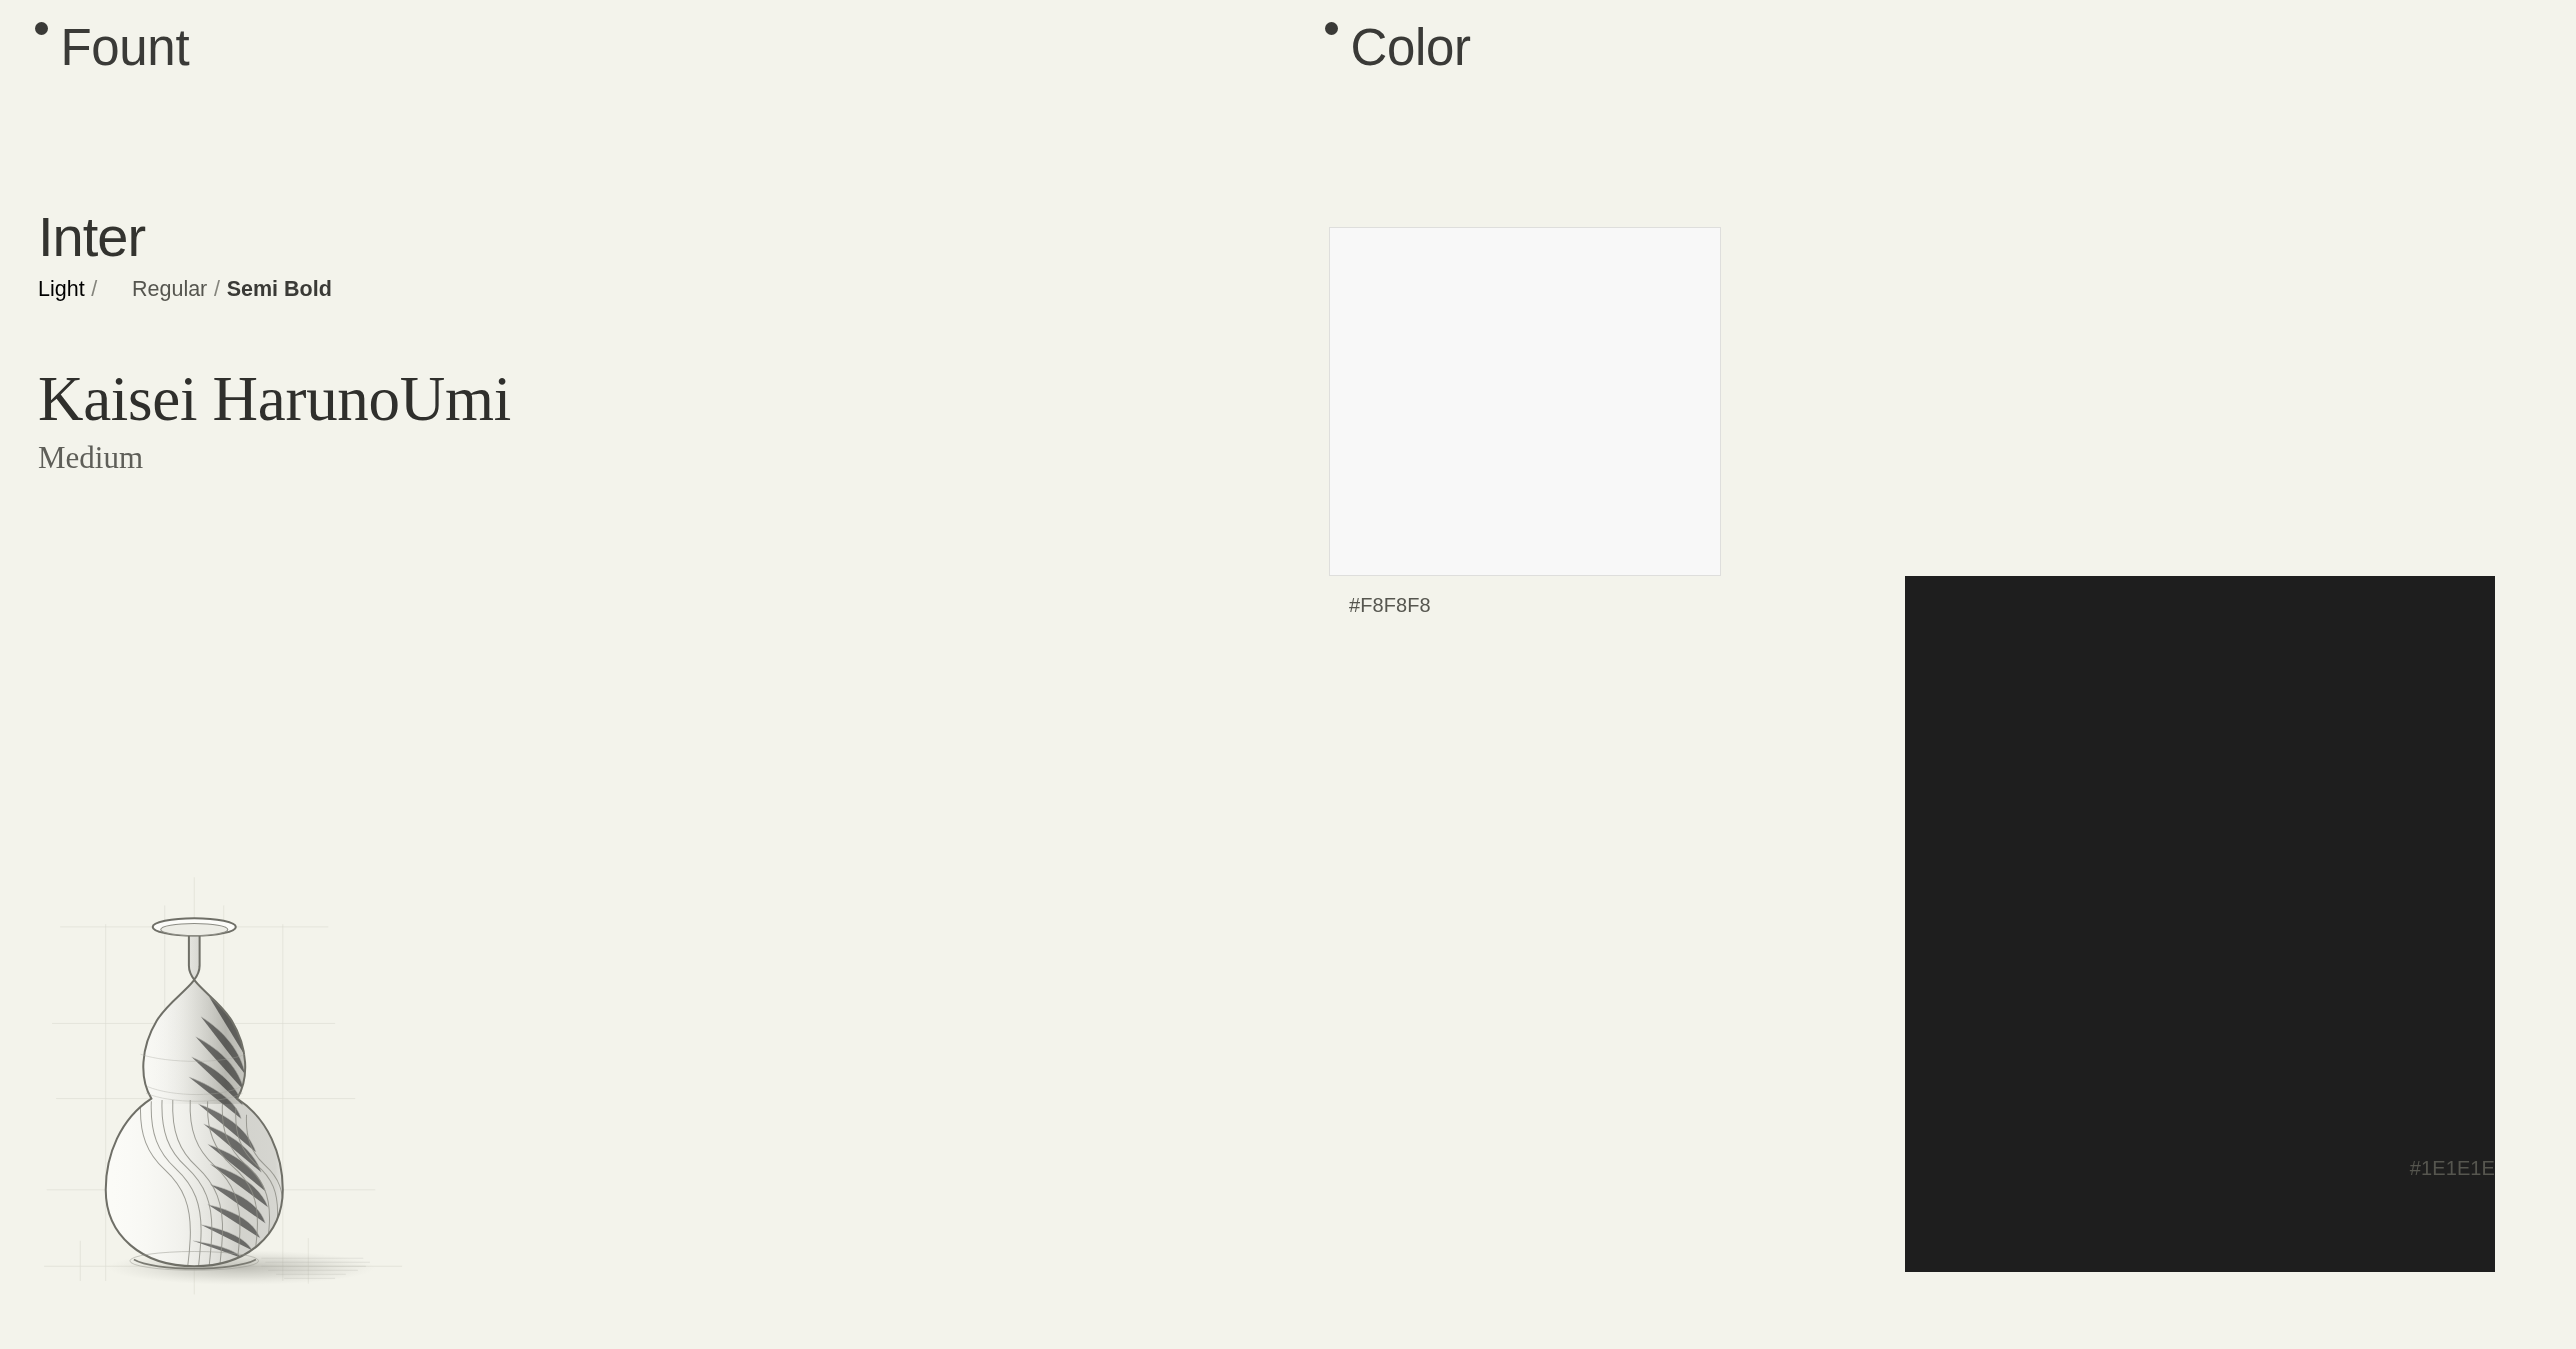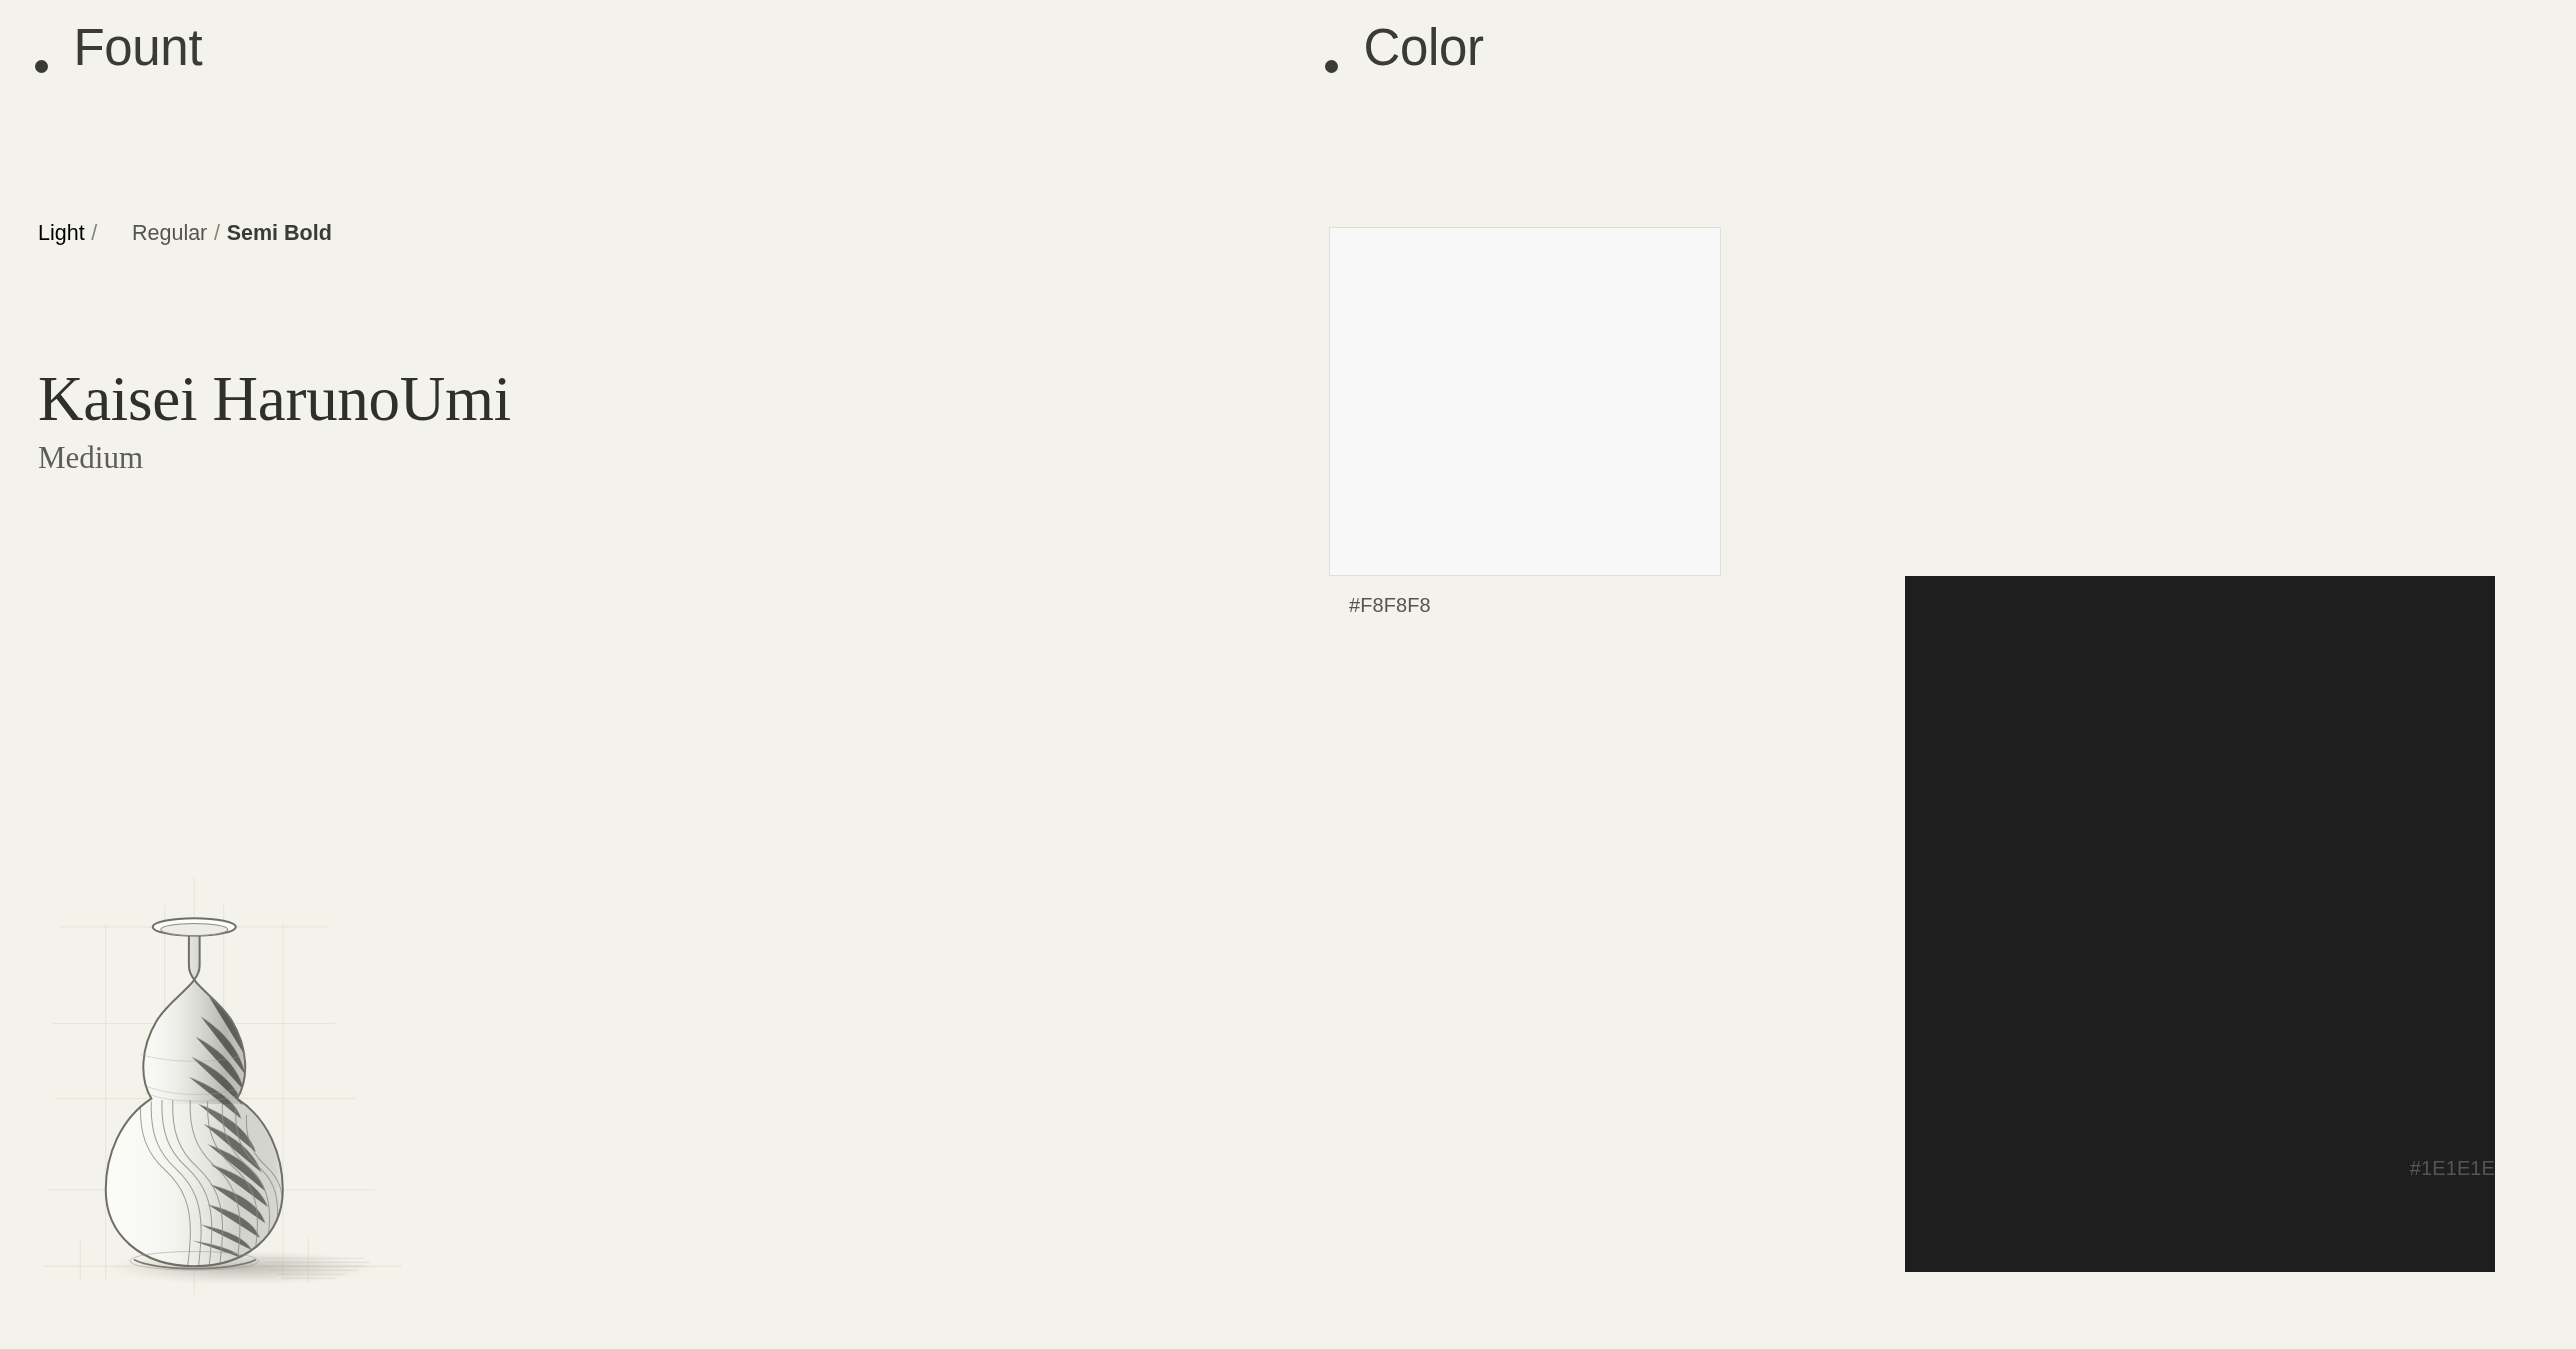--- a/index.html
+++ b/index.html
@@ -20,22 +20,22 @@
 
   .board {
     position: absolute;
     inset: 0;
   }
 
   
   .section-head {
     position: absolute;
     display: flex;
-    align-items: flex-end;
-    gap: 25px;
+    align-items: flex-start;
+    gap: 12px;
     white-space: nowrap;
   }
   .bullet-dot {
     width: 13.4px;
     height: 13.4px;
     border-radius: 50%;
     background: #3a3a37;
     flex: 0 0 auto;
     display: block;
   }
@@ -136,20 +136,21 @@
 <body style="background: rgb(243, 243, 235);">
 
 <div class="board">
 
   <div class="section-head" id="head-fount">
     <span class="bullet-dot"></span>
     <span class="section-title">Fount</span>
   </div>
 
   <div class="type-block" id="type-inter">
+    <span class="inter-name">Inter</span>
     <div class="weight-row">
       <span class="w-light">Light</span>
       <span class="w-sep">/</span>
       <span class="w-regular">Regular</span>
       <span class="w-sep">/</span>
       <span class="w-semibold">Semi Bold</span>
     </div>
   </div>
 
   <div class="type-block" id="type-kaisei">

